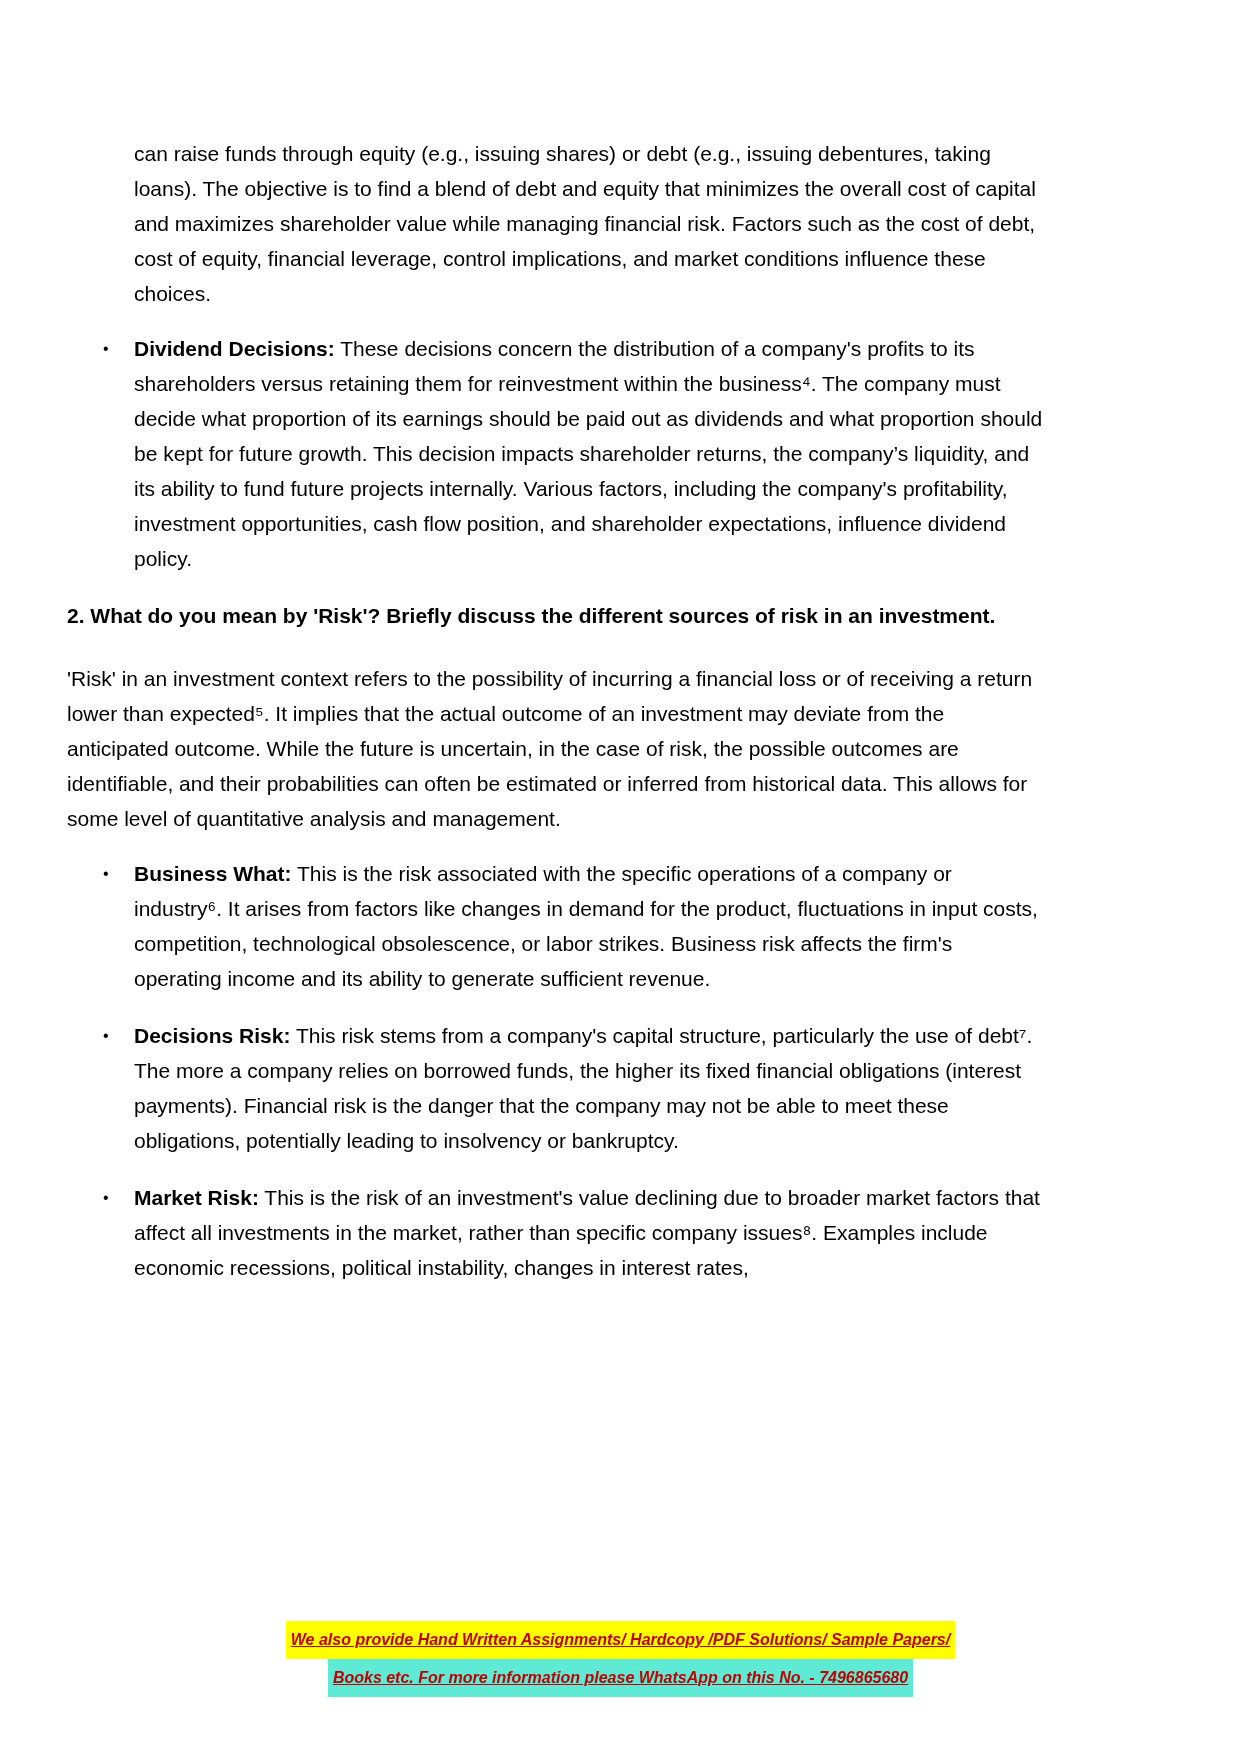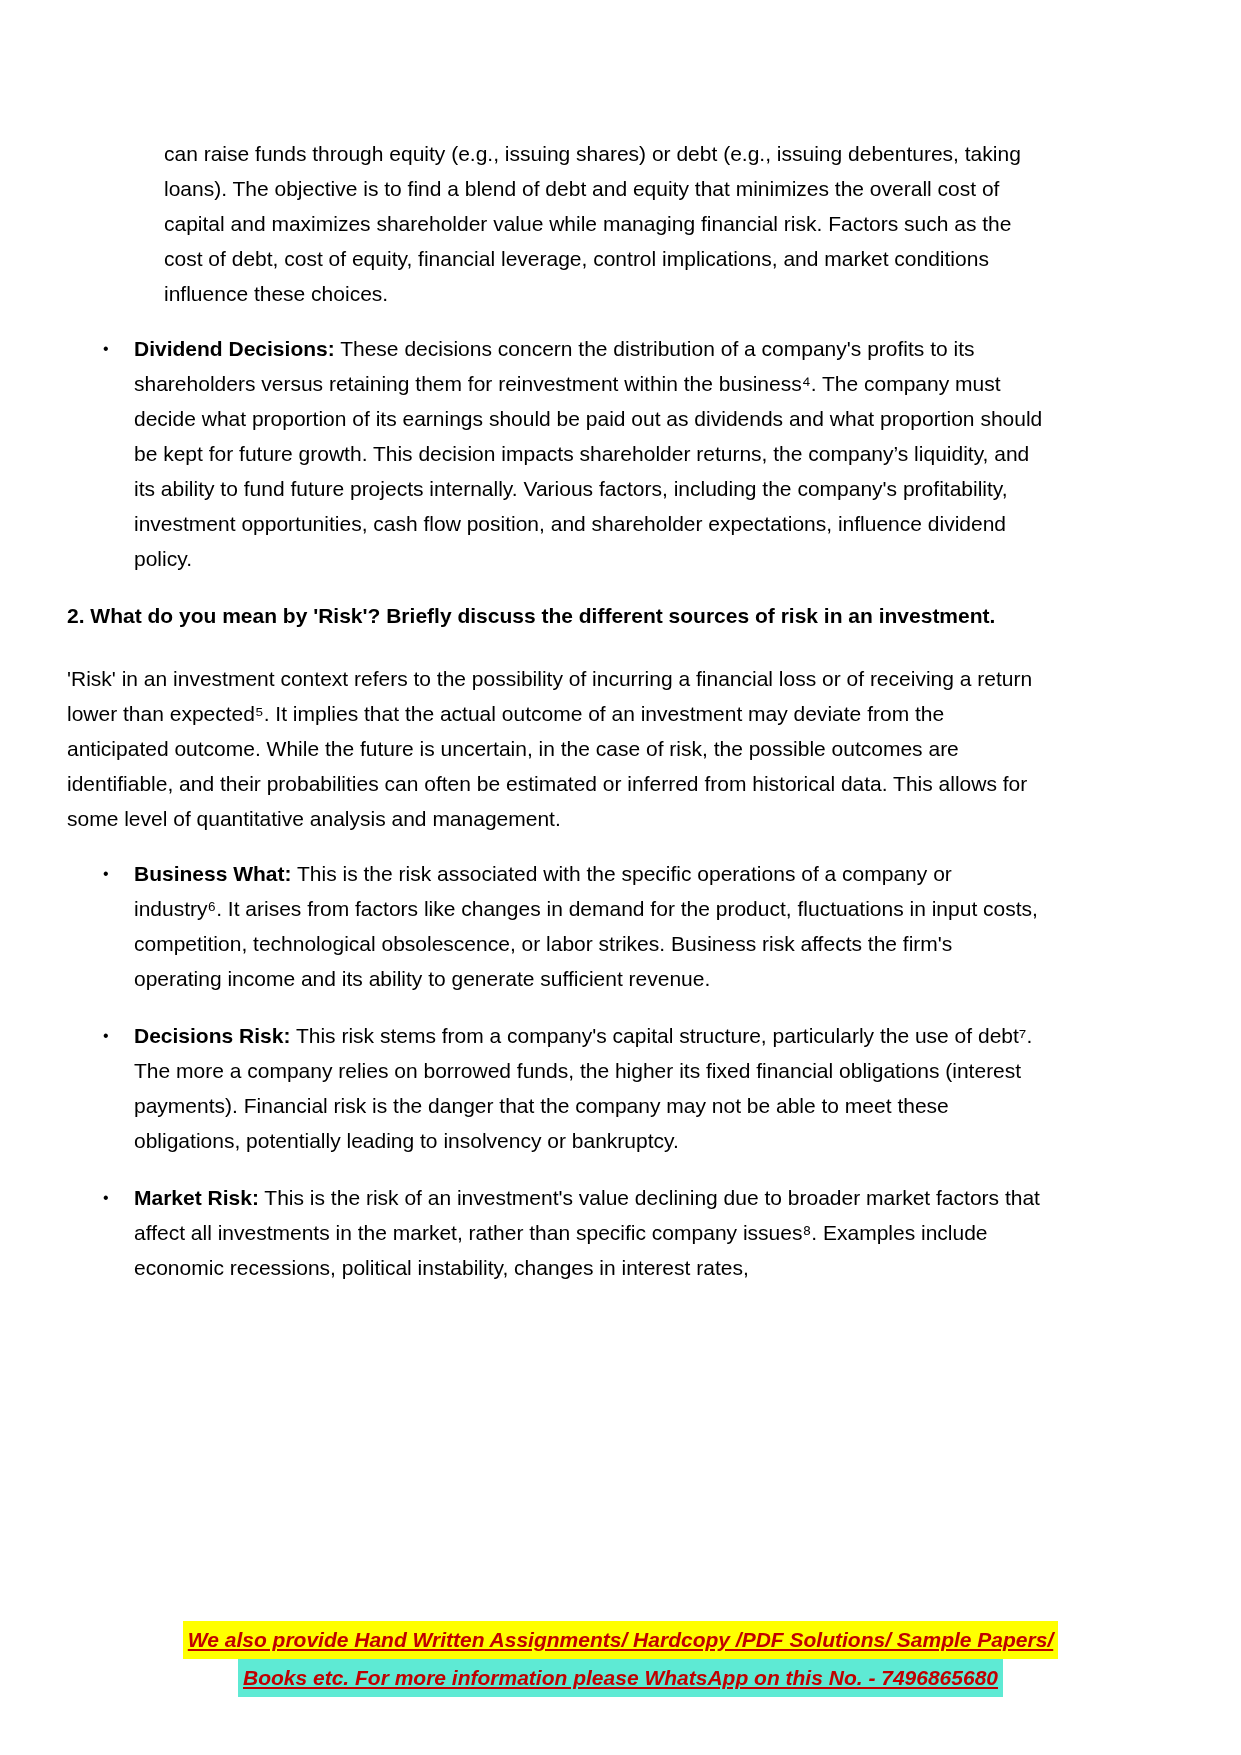--- a/index.html
+++ b/index.html
@@ -21,21 +21,21 @@
     top: 136px;
     left: 67px;
     width: 978px;
     font-size: 21px;
     line-height: 35px;
   }
   .para {
     margin: 0 0 20px 0;
   }
   .indented {
-    margin-left: 97px;
+    margin-left: 67px;
   }
   .bullet-item {
     position: relative;
     padding-left: 67px;
     margin: 0 0 22px 0;
   }
   .bullet-marker {
     position: absolute;
     left: 36px;
     top: 0;
@@ -47,21 +47,21 @@
   .heading {
     font-weight: bold;
     margin: 8px 0 28px 0;
   }
   .footer {
     position: absolute;
     left: 0;
     right: 0;
     bottom: 58px;
     text-align: center;
-    font-size: 21px;
+    font-size: 16px;
     line-height: 38px;
   }
   .footer-line {
     margin: 0;
   }
   .hl {
     display: inline-block;
     padding: 0 5px;
     font-weight: bold;
     font-style: italic;

